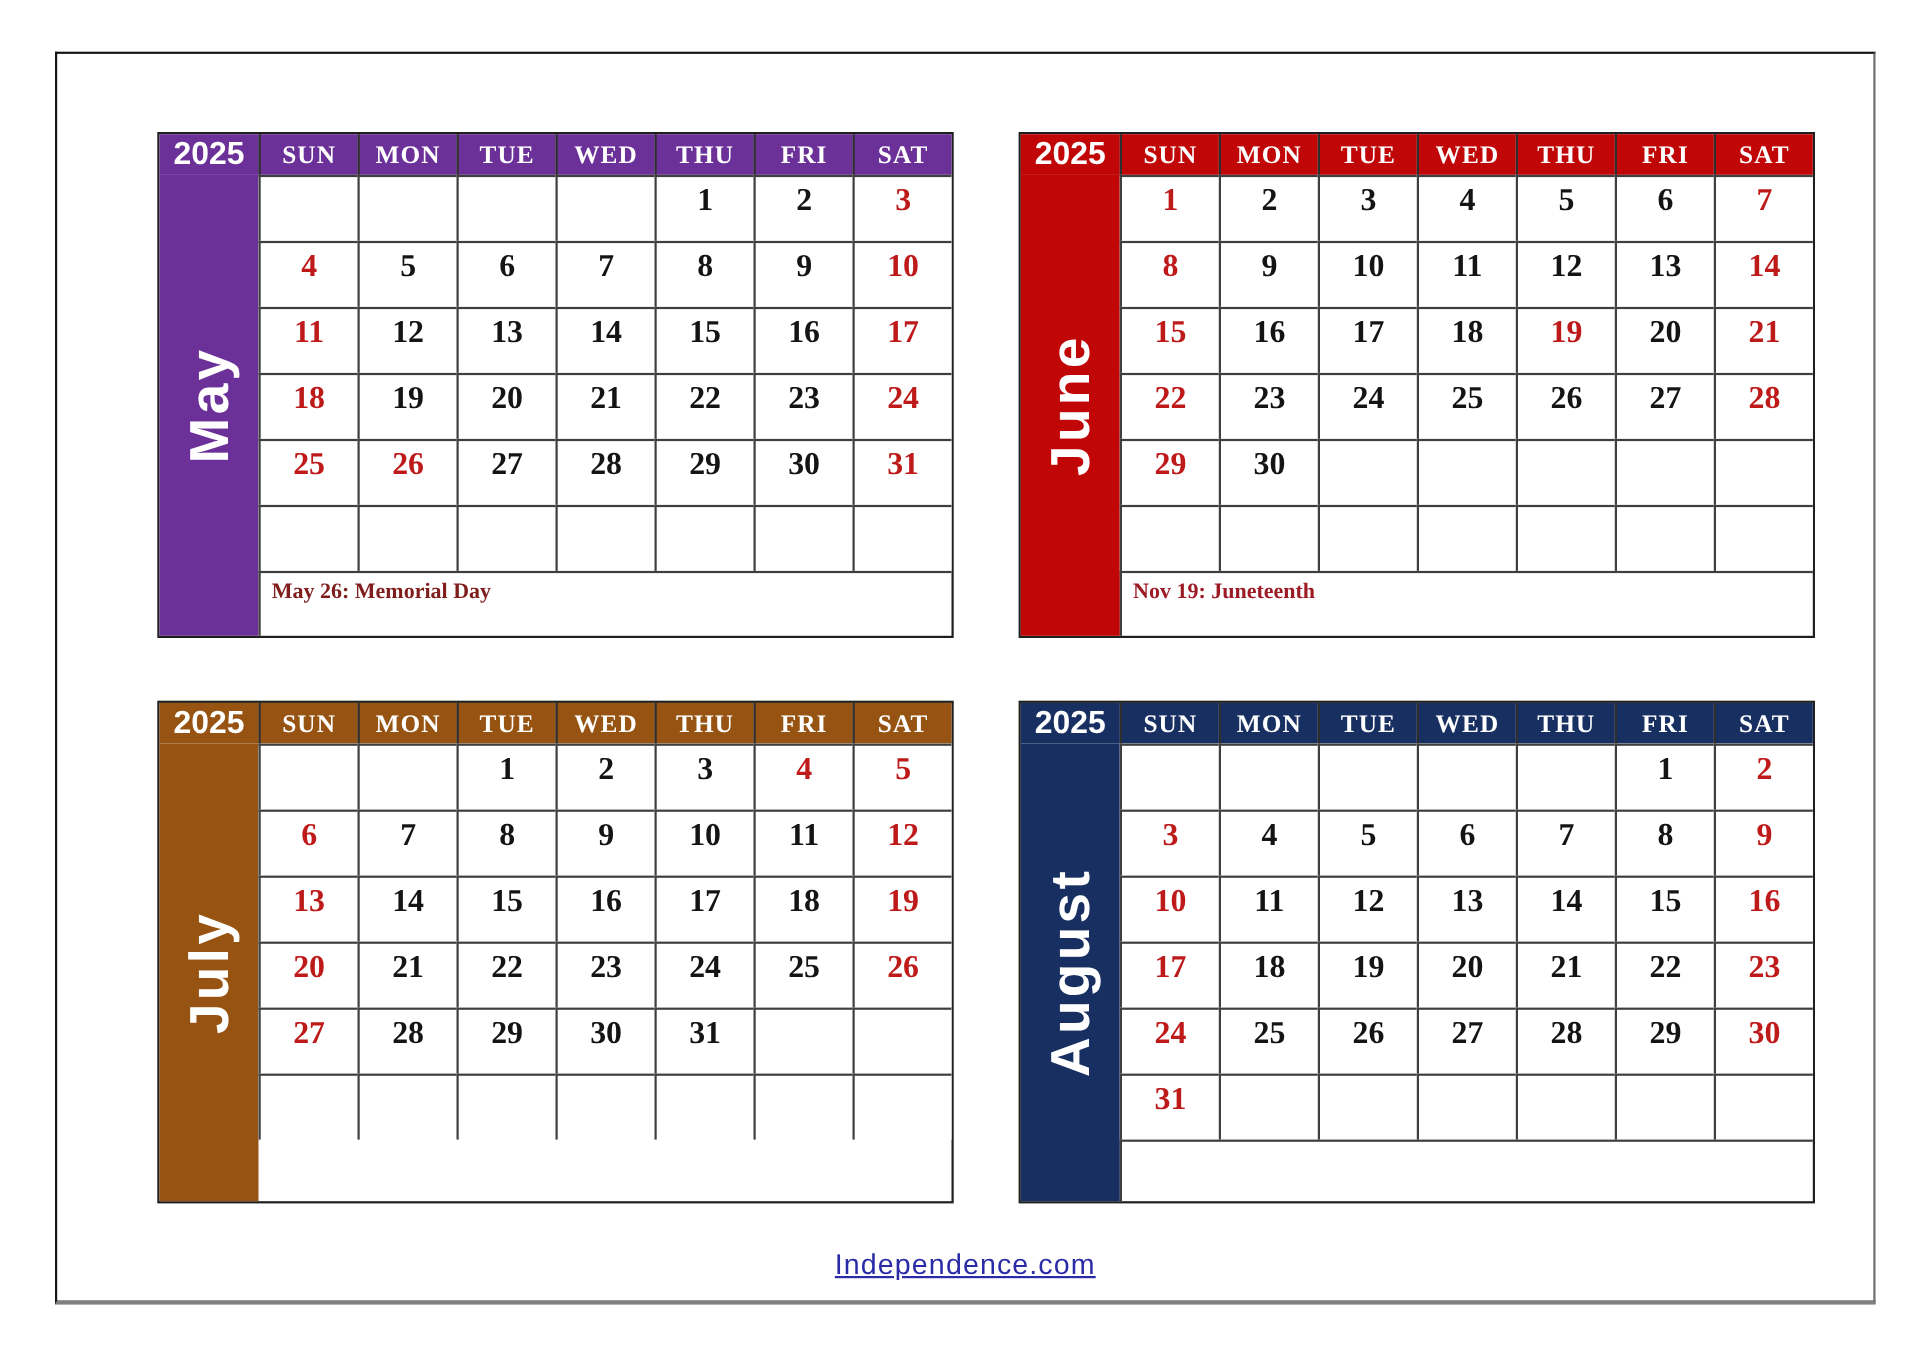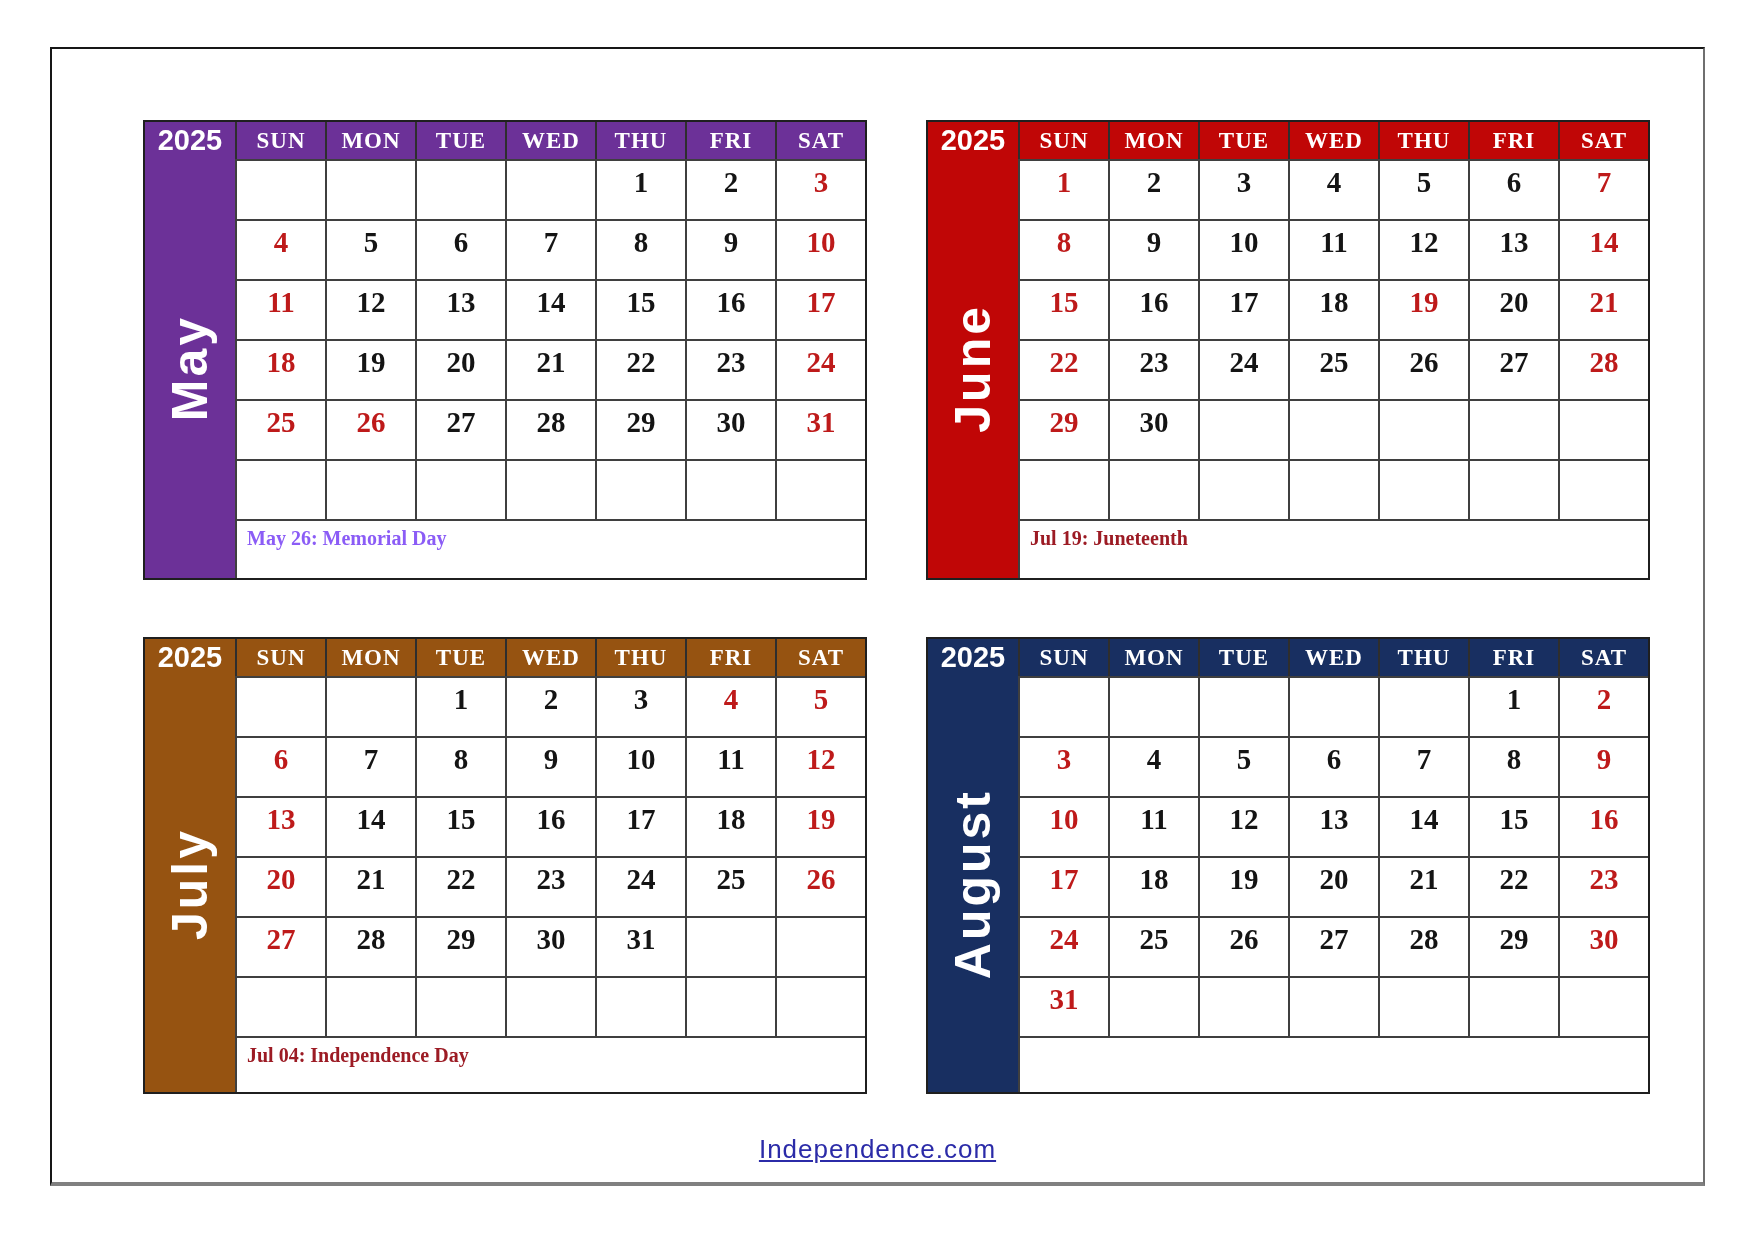--- a/index.html
+++ b/index.html
@@ -153,21 +153,21 @@
       <div class="date-cell" style="grid-area: 6 / 6;">29</div>
       <div class="date-cell" style="grid-area: 6 / 7;">30</div>
       <div class="date-cell" style="grid-area: 6 / 8; color: rgb(190, 26, 26);">31</div>
       <div class="date-cell" style="grid-area: 7 / 2;"></div>
       <div class="date-cell" style="grid-area: 7 / 3;"></div>
       <div class="date-cell" style="grid-area: 7 / 4;"></div>
       <div class="date-cell" style="grid-area: 7 / 5;"></div>
       <div class="date-cell" style="grid-area: 7 / 6;"></div>
       <div class="date-cell" style="grid-area: 7 / 7;"></div>
       <div class="date-cell" style="grid-area: 7 / 8;"></div>
-      <div class="note-cell" style="color: #8b5cf6;">May 26: Memorial Day</div>
+      <div class="note-cell" style="color: #7f1d1d;">May 26: Memorial Day</div>
     </section>
   <section class="calendar pos-june" style="--cal-color: #C00606;">
       <div class="year-cell">2025</div>
       <div class="dayname" style="grid-column: 2;">SUN</div>
       <div class="dayname" style="grid-column: 3;">MON</div>
       <div class="dayname" style="grid-column: 4;">TUE</div>
       <div class="dayname" style="grid-column: 5;">WED</div>
       <div class="dayname" style="grid-column: 6;">THU</div>
       <div class="dayname" style="grid-column: 7;">FRI</div>
       <div class="dayname" style="grid-column: 8;">SAT</div>
@@ -209,21 +209,21 @@
       <div class="date-cell" style="grid-area: 6 / 6;"></div>
       <div class="date-cell" style="grid-area: 6 / 7;"></div>
       <div class="date-cell" style="grid-area: 6 / 8;"></div>
       <div class="date-cell" style="grid-area: 7 / 2;"></div>
       <div class="date-cell" style="grid-area: 7 / 3;"></div>
       <div class="date-cell" style="grid-area: 7 / 4;"></div>
       <div class="date-cell" style="grid-area: 7 / 5;"></div>
       <div class="date-cell" style="grid-area: 7 / 6;"></div>
       <div class="date-cell" style="grid-area: 7 / 7;"></div>
       <div class="date-cell" style="grid-area: 7 / 8;"></div>
-      <div class="note-cell" style="color: rgb(156, 27, 36);">Jul 19: Juneteenth</div>
+      <div class="note-cell" style="color: rgb(156, 27, 36);">Nov 19: Juneteenth</div>
     </section>
   <section class="calendar pos-july" style="--cal-color: #965311;">
       <div class="year-cell">2025</div>
       <div class="dayname" style="grid-column: 2;">SUN</div>
       <div class="dayname" style="grid-column: 3;">MON</div>
       <div class="dayname" style="grid-column: 4;">TUE</div>
       <div class="dayname" style="grid-column: 5;">WED</div>
       <div class="dayname" style="grid-column: 6;">THU</div>
       <div class="dayname" style="grid-column: 7;">FRI</div>
       <div class="dayname" style="grid-column: 8;">SAT</div>
@@ -265,21 +265,20 @@
       <div class="date-cell" style="grid-area: 6 / 6;">31</div>
       <div class="date-cell" style="grid-area: 6 / 7;"></div>
       <div class="date-cell" style="grid-area: 6 / 8;"></div>
       <div class="date-cell" style="grid-area: 7 / 2;"></div>
       <div class="date-cell" style="grid-area: 7 / 3;"></div>
       <div class="date-cell" style="grid-area: 7 / 4;"></div>
       <div class="date-cell" style="grid-area: 7 / 5;"></div>
       <div class="date-cell" style="grid-area: 7 / 6;"></div>
       <div class="date-cell" style="grid-area: 7 / 7;"></div>
       <div class="date-cell" style="grid-area: 7 / 8;"></div>
-      <div class="note-cell" style="color: rgb(156, 27, 36);">Jul 04: Independence Day</div>
     </section>
   <section class="calendar pos-august" style="--cal-color: #182F61;">
       <div class="year-cell">2025</div>
       <div class="dayname" style="grid-column: 2;">SUN</div>
       <div class="dayname" style="grid-column: 3;">MON</div>
       <div class="dayname" style="grid-column: 4;">TUE</div>
       <div class="dayname" style="grid-column: 5;">WED</div>
       <div class="dayname" style="grid-column: 6;">THU</div>
       <div class="dayname" style="grid-column: 7;">FRI</div>
       <div class="dayname" style="grid-column: 8;">SAT</div>

